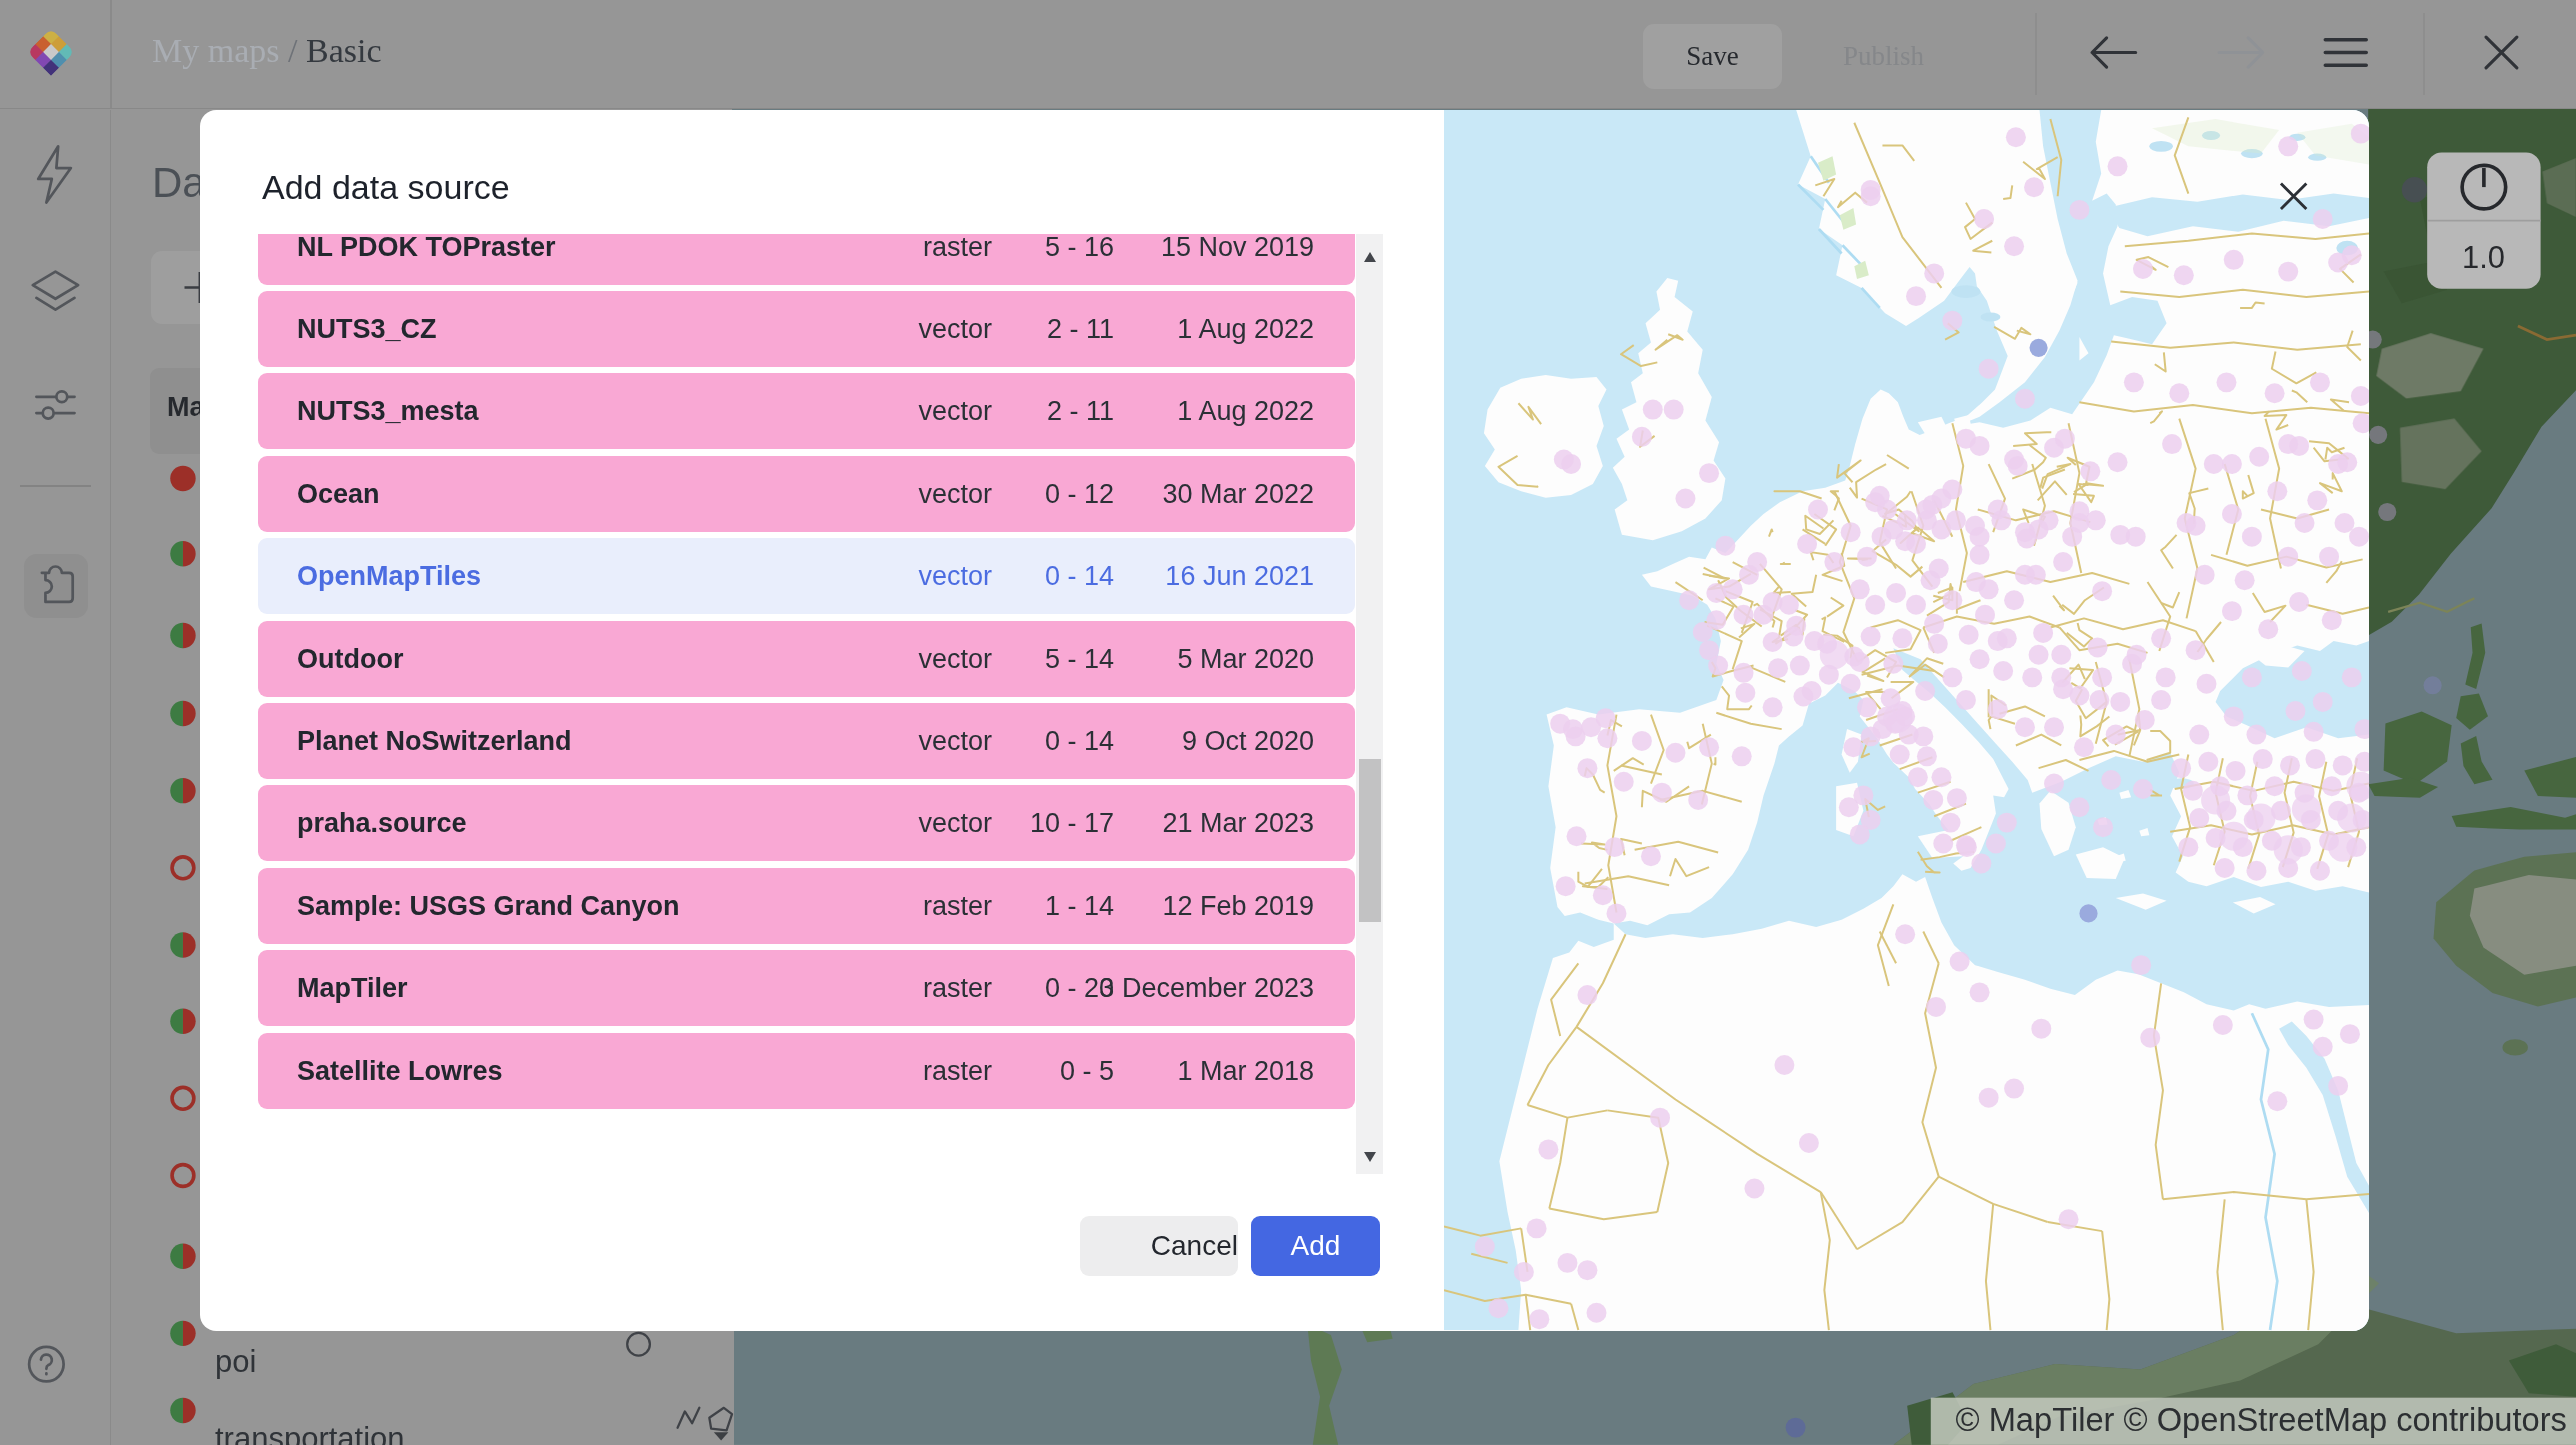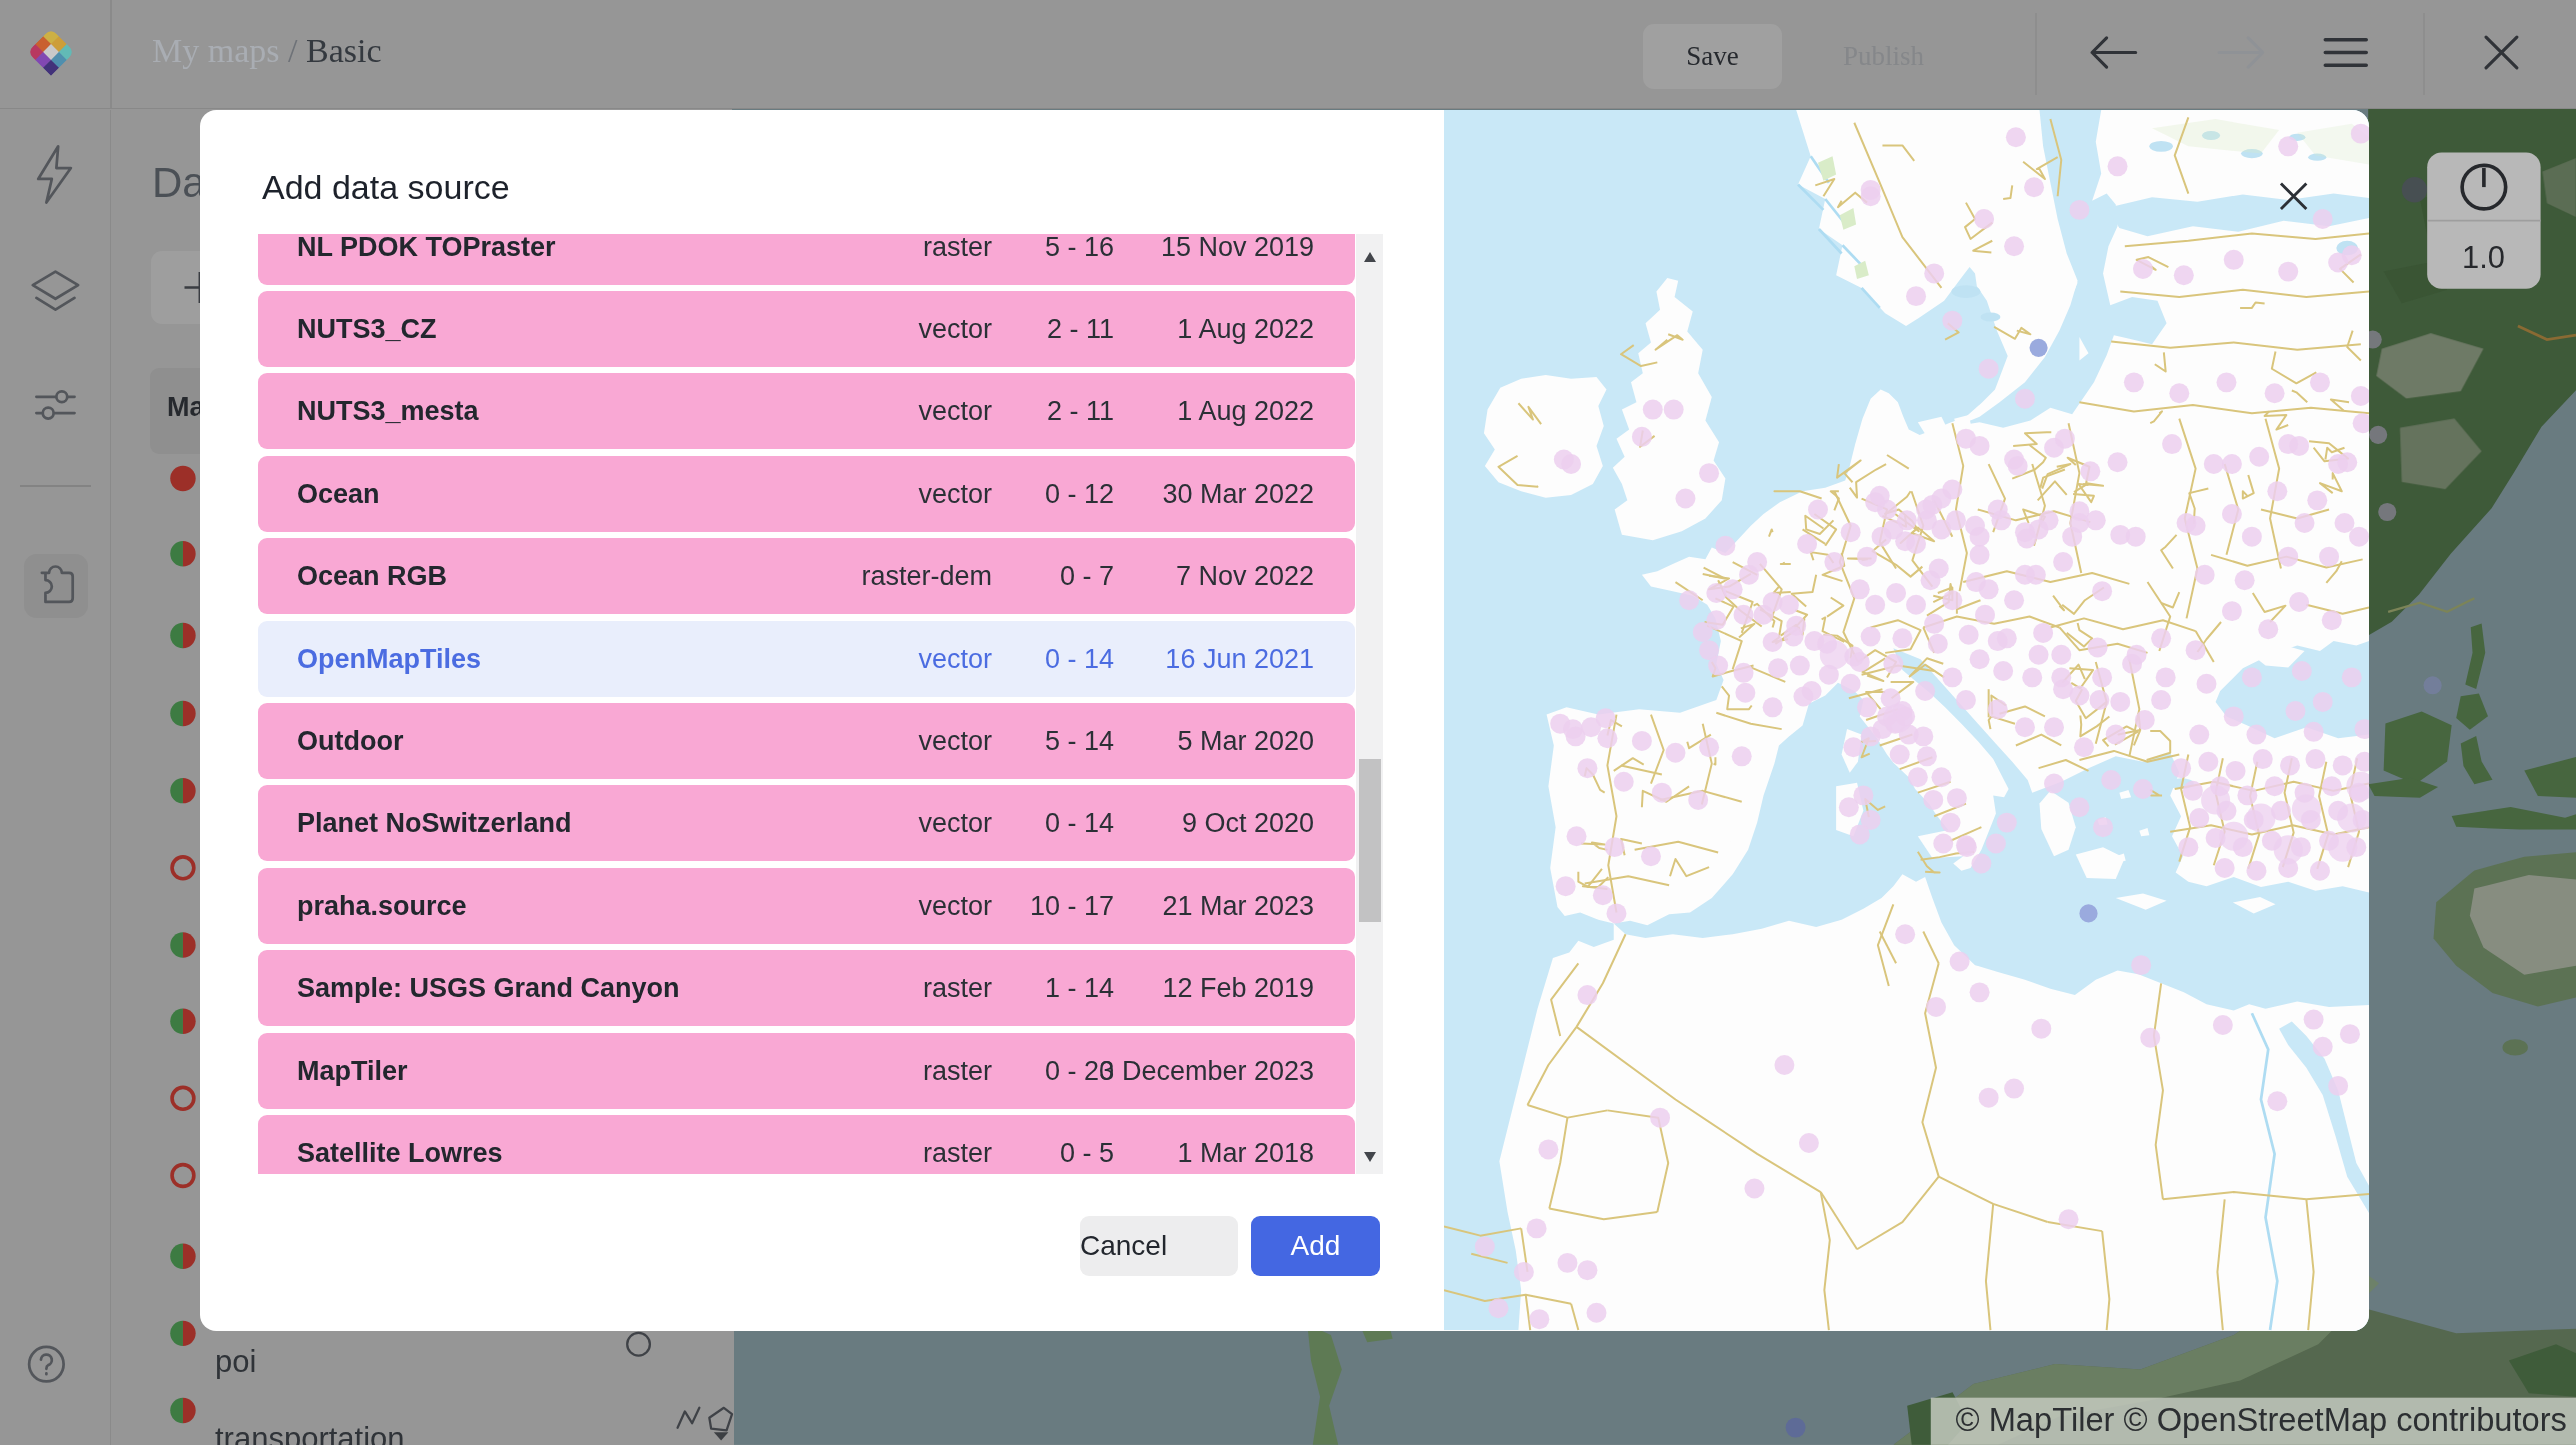--- a/index.html
+++ b/index.html
@@ -36,21 +36,21 @@
 .mrow .c2{right:363px;}
 .mrow .c3{right:241px;}
 .mrow .c4{right:41px;}
 .mrow.sel{background:#e9eefc;}
 .mrow.sel span{color:#4b6ce1;}
 #sbtrack{left:1156px;top:124px;width:27px;height:940px;background:#f1f1f2;}
 #sbthumb{left:1159px;top:649px;width:22px;height:163px;background:#c2c2c3;}
 .tri-up{left:1164px;top:142px;width:0;height:0;border-left:6.4px solid transparent;border-right:6.4px solid transparent;border-bottom:10px solid #43464c;}
 .tri-dn{left:1164px;top:1042px;width:0;height:0;border-left:6.4px solid transparent;border-right:6.4px solid transparent;border-top:10px solid #43464c;}
 #cancel{left:880px;top:1106px;width:158px;height:60px;background:#ededee;border-radius:9px;
- font-size:28px;color:#23272e;text-align:left;line-height:60px;}
+ font-size:28px;color:#23272e;text-align:right;line-height:60px;}
 #addbtn{left:1051px;top:1106px;width:129px;height:60px;background:#4467e2;border-radius:9px;
  font-size:28px;color:#fff;text-align:center;line-height:60px;}
 #preview{left:1244px;top:0;width:925px;height:1221px;overflow:hidden;border-radius:0 16.3px 16.3px 0;background:#c9e8f7;}
 
 #header,#railline,#crumb,#savebtn,#publish,#rail,#panel,#modal,#puzzlebg,#raildiv,
 #datah,#plusbtn,#matab,#mtitle,#listclip,#sbtrack,#sbthumb,#cancel,#addbtn,#preview,#backdrop{position:absolute;}
 </style></head>
 <body>
 <div id="backdrop" class="abs" style="left:732px;top:108px;width:1844px;height:1337px;"><svg width="1844" height="1337" viewBox="0 0 2032 1473">
       <rect width="2032" height="1473" fill="#697b80"></rect>
@@ -223,26 +223,20 @@
           <span class="c1">NUTS3_mesta</span>
           <span class="c2">vector</span>
           <span class="c3">2 - 11</span>
           <span class="c4">1 Aug 2022</span>
         </div>
         <div class="mrow">
           <span class="c1">Ocean</span>
           <span class="c2">vector</span>
           <span class="c3">0 - 12</span>
           <span class="c4">30 Mar 2022</span>
-        </div>
-        <div class="mrow">
-          <span class="c1">Ocean RGB</span>
-          <span class="c2">raster-dem</span>
-          <span class="c3">0 - 7</span>
-          <span class="c4">7 Nov 2022</span>
         </div>
         <div class="mrow sel">
           <span class="c1">OpenMapTiles</span>
           <span class="c2">vector</span>
           <span class="c3">0 - 14</span>
           <span class="c4">16 Jun 2021</span>
         </div>
         <div class="mrow">
           <span class="c1">Outdoor</span>
           <span class="c2">vector</span>

